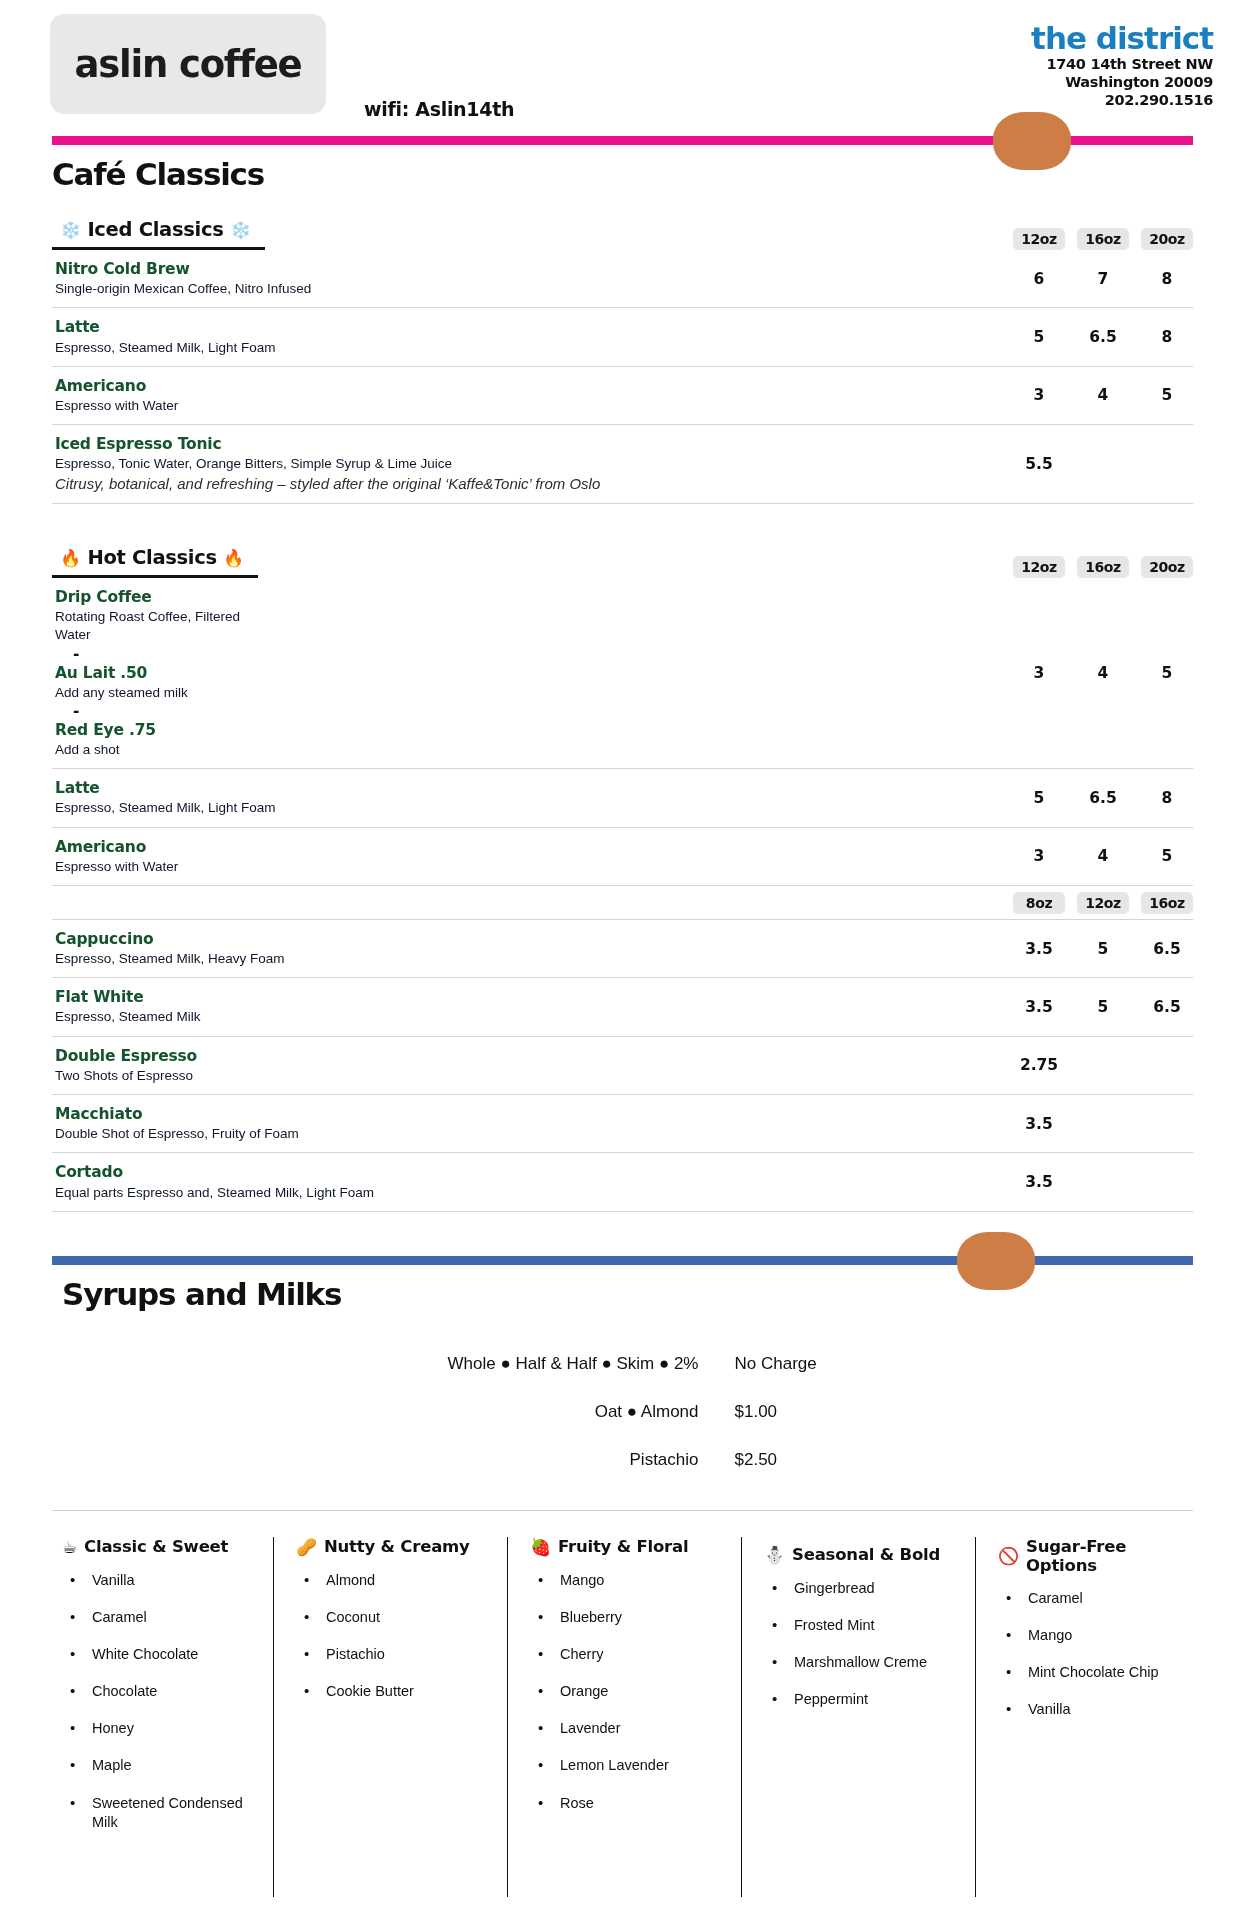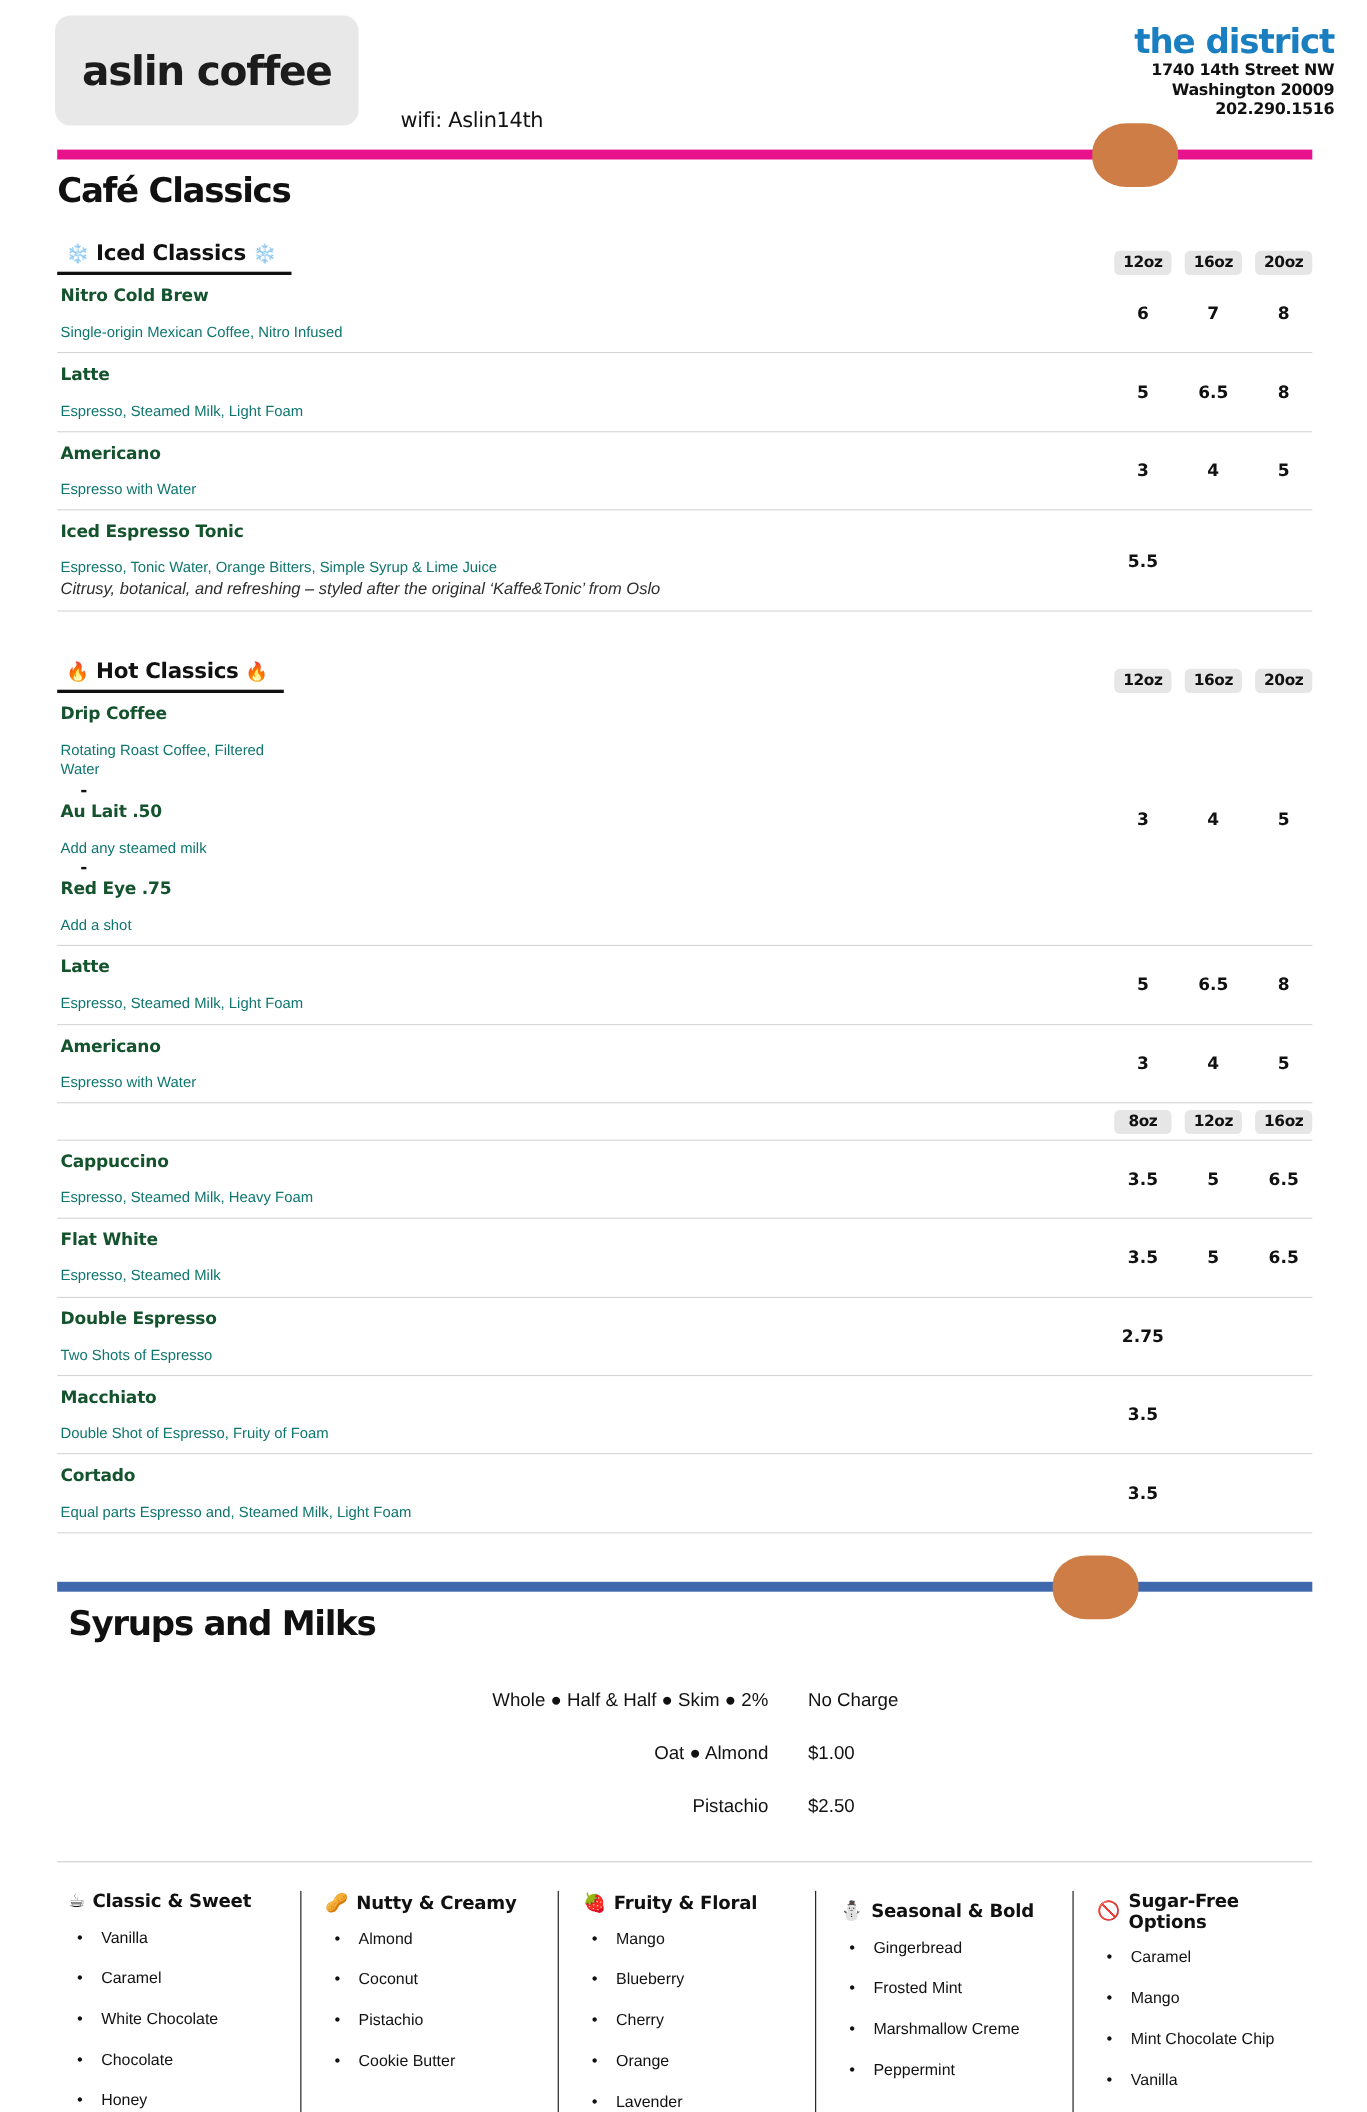--- a/index.html
+++ b/index.html
@@ -33,21 +33,21 @@
   }
   .logo-text {
     font-family: "DejaVu Sans", sans-serif;
     font-weight: bold;
     font-size: 37px;
     letter-spacing: -1.2px;
     color: #1c1c1c;
   }
   .wifi {
     font-family: "DejaVu Sans", sans-serif;
-    font-weight: normal;
+    font-weight: bold;
     font-size: 19px;
     color: #111;
     margin-left: 38px;
     margin-top: 90px;
     letter-spacing: -0.3px;
   }
   .district { text-align: right; padding-top: 14px; }
   .district-name {
     font-family: "DejaVu Sans", sans-serif;
     font-weight: bold;
@@ -144,23 +144,23 @@
   .item-name {
     font-family: "DejaVu Sans", sans-serif;
     font-weight: bold;
     font-size: 15.5px;
     color: #14532d;
     letter-spacing: -0.2px;
     line-height: 1.3;
   }
   .item-desc {
     font-size: 13.5px;
-    color: #0f766e;
+    color: #0f172a;
     line-height: 1.35;
-    margin-top: 14px;
+    margin-top: 1px;
   }
   .item-note {
     font-size: 15px;
     color: #2e2e2e;
     font-style: italic;
     line-height: 1.3;
     margin-top: 1px;
   }
   .prices { display: flex; }
   .price {

